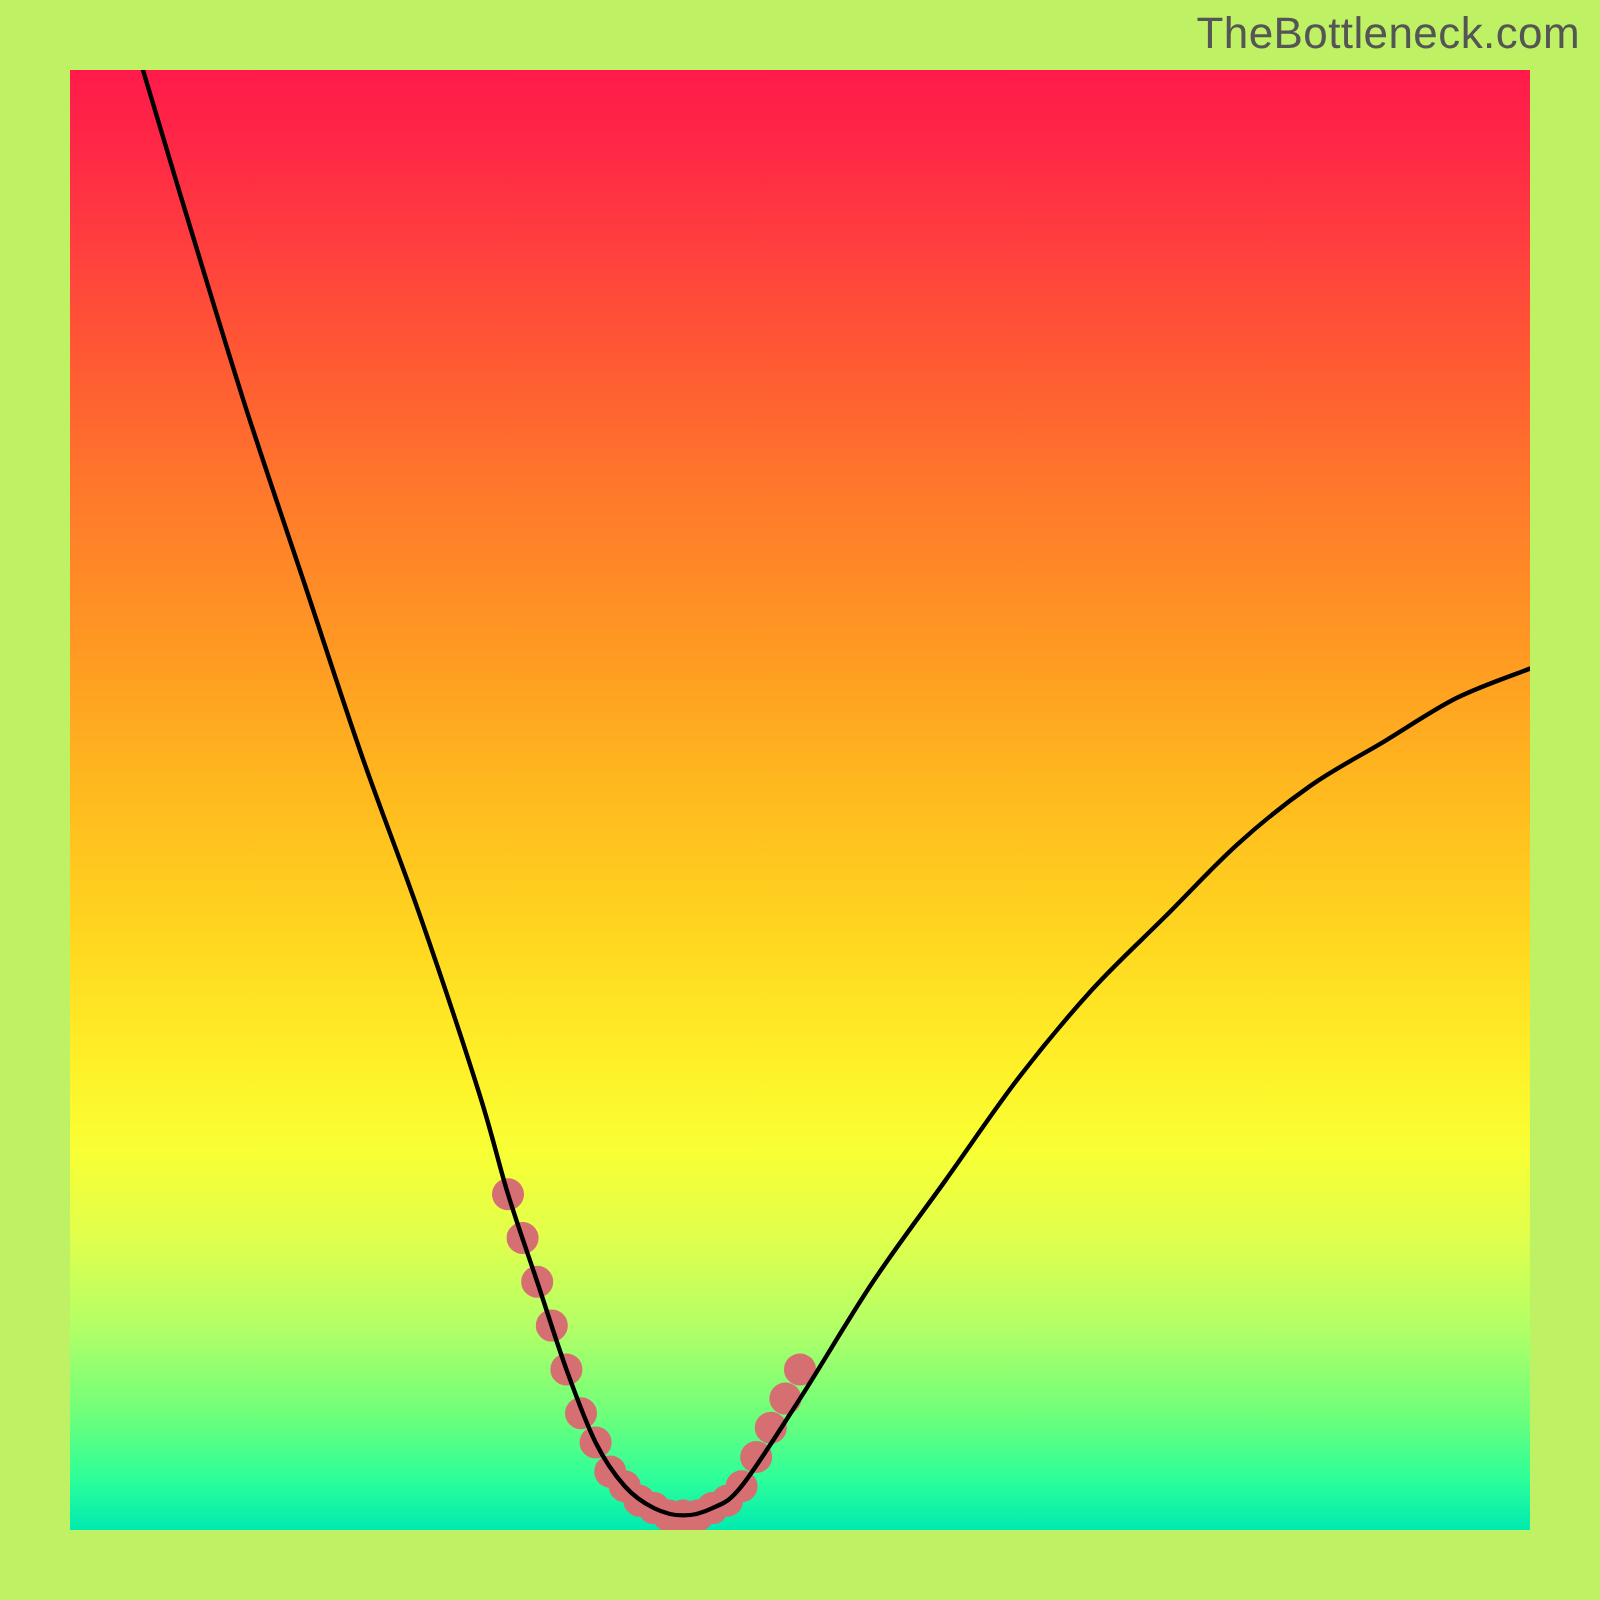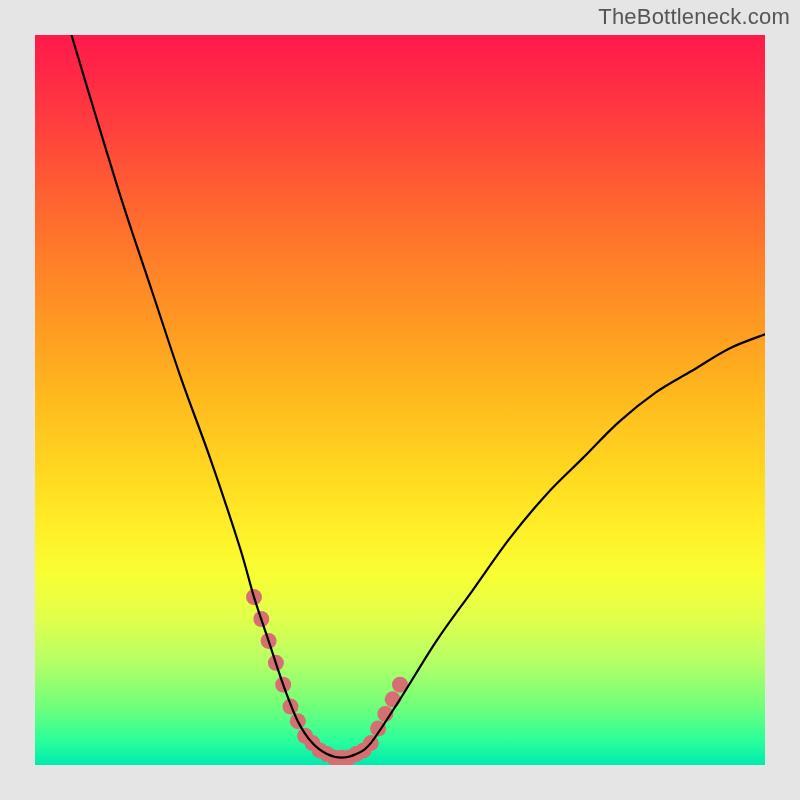--- a/index.html
+++ b/index.html
@@ -8,21 +8,21 @@
     width: 800px;
     height: 800px;
     background: #000000;
     overflow: hidden;
     font-family: Arial, Helvetica, sans-serif;
   }
   .frame {
     position: relative;
     width: 800px;
     height: 800px;
-    background: #e5e5e5;
+    background: #bef264;
   }
   .plot-area {
     position: absolute;
     left: 35px;
     top: 35px;
     width: 730px;
     height: 730px;
     overflow: hidden;
   }
   .watermark {

